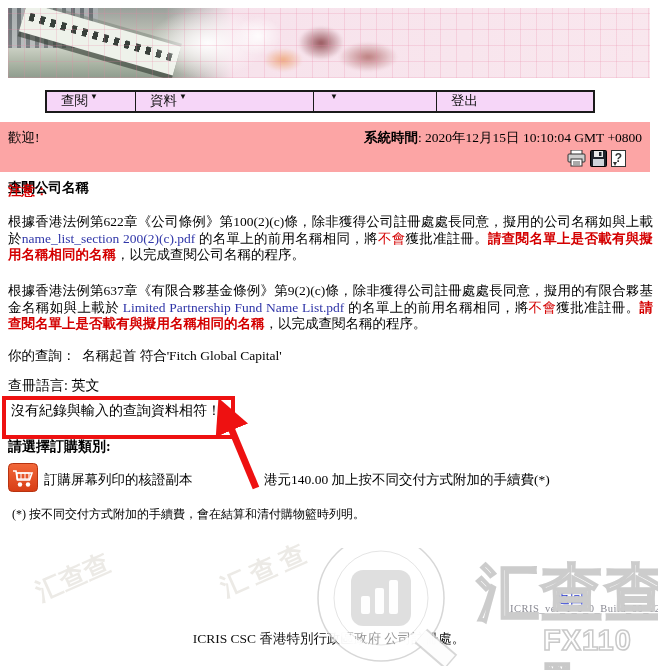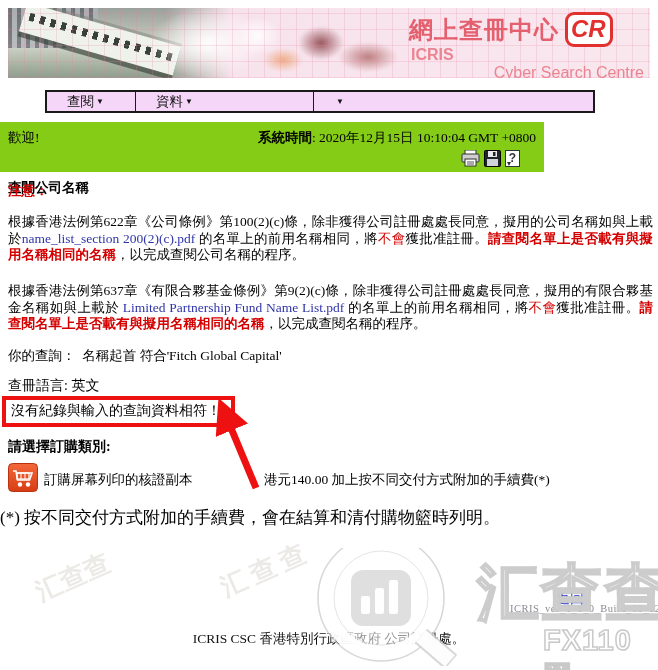--- a/index.html
+++ b/index.html
@@ -39,55 +39,55 @@
   .logo-row1 { display:flex; align-items:center; gap:6px; }
   .logo-title { font-size:24px; font-weight:bold; color:#e4606e; letter-spacing:1px; white-space:nowrap; }
   .logo-badge { display:inline-block; background:#fff; border:3px solid #e2302e; border-radius:9px;
     color:#e2302e; font-weight:bold; font-style:italic; font-size:24px; line-height:1;
     padding:2px 4px 3px 3px; }
   .logo-acronym { font-size:16px; font-weight:bold; color:#ec8392; margin:-1px 0 0 2px; }
   .logo-subtitle { font-size:16px; color:#ec8392; text-align:right; margin-top:0px; }
   
   .menubar { position:absolute; left:45px; top:90px; width:550px; height:23px;
     border:2px solid #1a1a1a; background:#f6d6f8; display:flex; }
-  .menu-item { display:flex; align-items:center; padding-left:20px; font-size:13.5px; color:#111;
+  .menu-item { display:flex; padding-left:14px; font-size:13.5px; color:#111;
     border-left:1px solid #1a1a1a; cursor:default; white-space:nowrap; }
   .menu-item:first-child { border-left:none; }
   .mi-0 { width:88px; } .mi-1 { width:91px; } .mi-2 { width:87px;margin-top:44px; } .mi-3 { width:123px; } .mi-4 { flex:1; }
   .menu-arrow { font-size:8px; margin-left:2px; color:#111; }
   
-  .statusband { position:absolute; left:0; top:122px; width:544px; height:50px; background:#84cc16; }
+  .statusband { position:absolute; left:0; top:122px; width:650px; height:50px; background:#fca5a5; }
   .greeting { position:absolute; left:8px; top:7px; font-size:13.5px; }
   .systime { position:absolute; right:8px; top:7px; font-size:13.5px; white-space:nowrap; }
   .systime b { font-weight:bold;margin-left:25px; }
   .band-icons { position:absolute; right:24px; top:28px; display:flex; gap:4px; align-items:center; }
   .band-icons svg { display:block; }
   .help-box { width:15px; height:17px; border:1px solid #333; background:#fff; font-family:"Liberation Sans",sans-serif;
     font-size:12px; font-weight:bold; color:#333; text-align:center; line-height:15px; position:relative; }
   .help-box::after { content:""; position:absolute; left:1px; bottom:-4px; border:4px solid transparent;
     border-top-color:#333; border-left-width:2px; border-right-width:2px; }
   
   .content { position:absolute; left:0; top:172px; width:658px; }
   .page-title { position:absolute; left:8px; top:7px; font-weight:bold; font-size:13.5px; }
   .notice-label { position:absolute; left:8px; top:10px; color:#d40000; font-weight:bold; font-size:13.5px; }
   .para { position:absolute; left:8px; width:645px; font-size:13.5px; line-height:16.5px; text-align:justify; }
   .p1 { top:42px; } .p2 { top:111px; }
   .t-link { color:#2f35a8; }
   .t-red { color:#d40000; }
   .t-redbold { color:#d40000; font-weight:bold; }
   .query-line { position:absolute; left:8px; top:175px; font-size:13.5px; }
   .lang-line { position:absolute; left:8px; top:205px; font-size:14px; }
-  .result-box { position:absolute; left:2px; top:224px; border:4px solid #ee1111; padding:2px 10px 3px 5px;
+  .result-box { position:absolute; left:2px; top:224px; border:4px solid #ee1111; padding:2px 10px 15px 5px;
     font-size:14px; background:transparent; }
   .annot-arrow { position:absolute; left:208px; top:226px; }
   .order-title { position:absolute; left:8px; top:266px; font-weight:bold; font-size:14px; }
   .cart-btn { position:absolute; left:8px; top:291px; width:30px; height:29px; border:0; padding:0; background:transparent; cursor:pointer; }
   .order-item { position:absolute; left:44px; top:299px; font-size:13.5px; }
   .order-price { position:absolute; left:236px; top:299px; font-size:13.5px;margin-left:28px; }
-  .footnote { position:absolute; left:0; top:334px; font-size:17px; }
+  .footnote { position:absolute; left:12px; top:334px; font-size:12px; }
   
   .back-link { position:absolute; left:556px; top:590px; font-size:14px; color:#2233cc; cursor:pointer; }
   .version { position:absolute; left:510px; top:603px; font-size:10.5px; color:#8a8a93; letter-spacing:.5px; white-space:nowrap; }
   .footer { position:absolute; left:0; top:630px; width:658px; text-align:center; font-size:13.5px; color:#111; }
   
   .wm { position:absolute; inset:0; pointer-events:none; }
   .wm-faint { position:absolute; color:rgba(170,160,140,.22); font-size:26px; font-weight:bold;
     font-family:"Liberation Sans",sans-serif; transform:rotate(-24deg); }
   .wf1 { left:34px; top:560px; } .wf2 { left:218px; top:552px; letter-spacing:6px; }
   .wm-brand { position:absolute; left:477px; top:551px; font-family:"Liberation Sans","DejaVu Sans",sans-serif;
@@ -106,45 +106,40 @@
     <div class="banner-ferry">
       <div class="banner-ferry-windows"></div>
     </div>
   </div>
   <div class="blob b4"></div>
   <div class="blob b1"></div>
   <div class="blob b2"></div>
   <div class="blob b3"></div>
   <div class="banner-fade"></div>
   <div class="banner-grid"></div>
-  <div class="banner-logo">
-    <div class="logo-row1">
-      <span class="logo-title">網上查冊中心</span>
-      <span class="logo-badge">CR</span>
-    </div>
-    <div class="logo-acronym">ICRIS</div>
-    <div class="logo-subtitle">Cyber Search Centre</div>
-  </div>
 </div>
 
 <div class="menubar">
   <div class="menu-item mi-0">
     <span>查閱</span>
     <span class="menu-arrow">▼</span>
   </div>
   <div class="menu-item mi-1">
     <span>資料</span>
     <span class="menu-arrow">▼</span>
   </div>
   <div class="menu-item mi-2">
     <span>購物</span>
     <span class="menu-arrow">▼</span>
   </div>
   <div class="menu-item mi-3">
     <span class="menu-arrow">▼</span>
+  </div>
+  <div class="menu-item mi-4">
+    <span>登出</span>
   </div>
 </div>
 
 <div class="statusband">
   <span class="greeting">歡迎!</span>
   <span class="systime"><b>系統時間</b><span>: 2020年12月15日 10:10:04 GMT +0800</span></span>
   <span class="band-icons">
     <span title="">
       <svg width="19" height="17" viewBox="0 0 19 17">
         <rect x="4" y="0" width="11" height="5" fill="#fff" stroke="#333"></rect>

